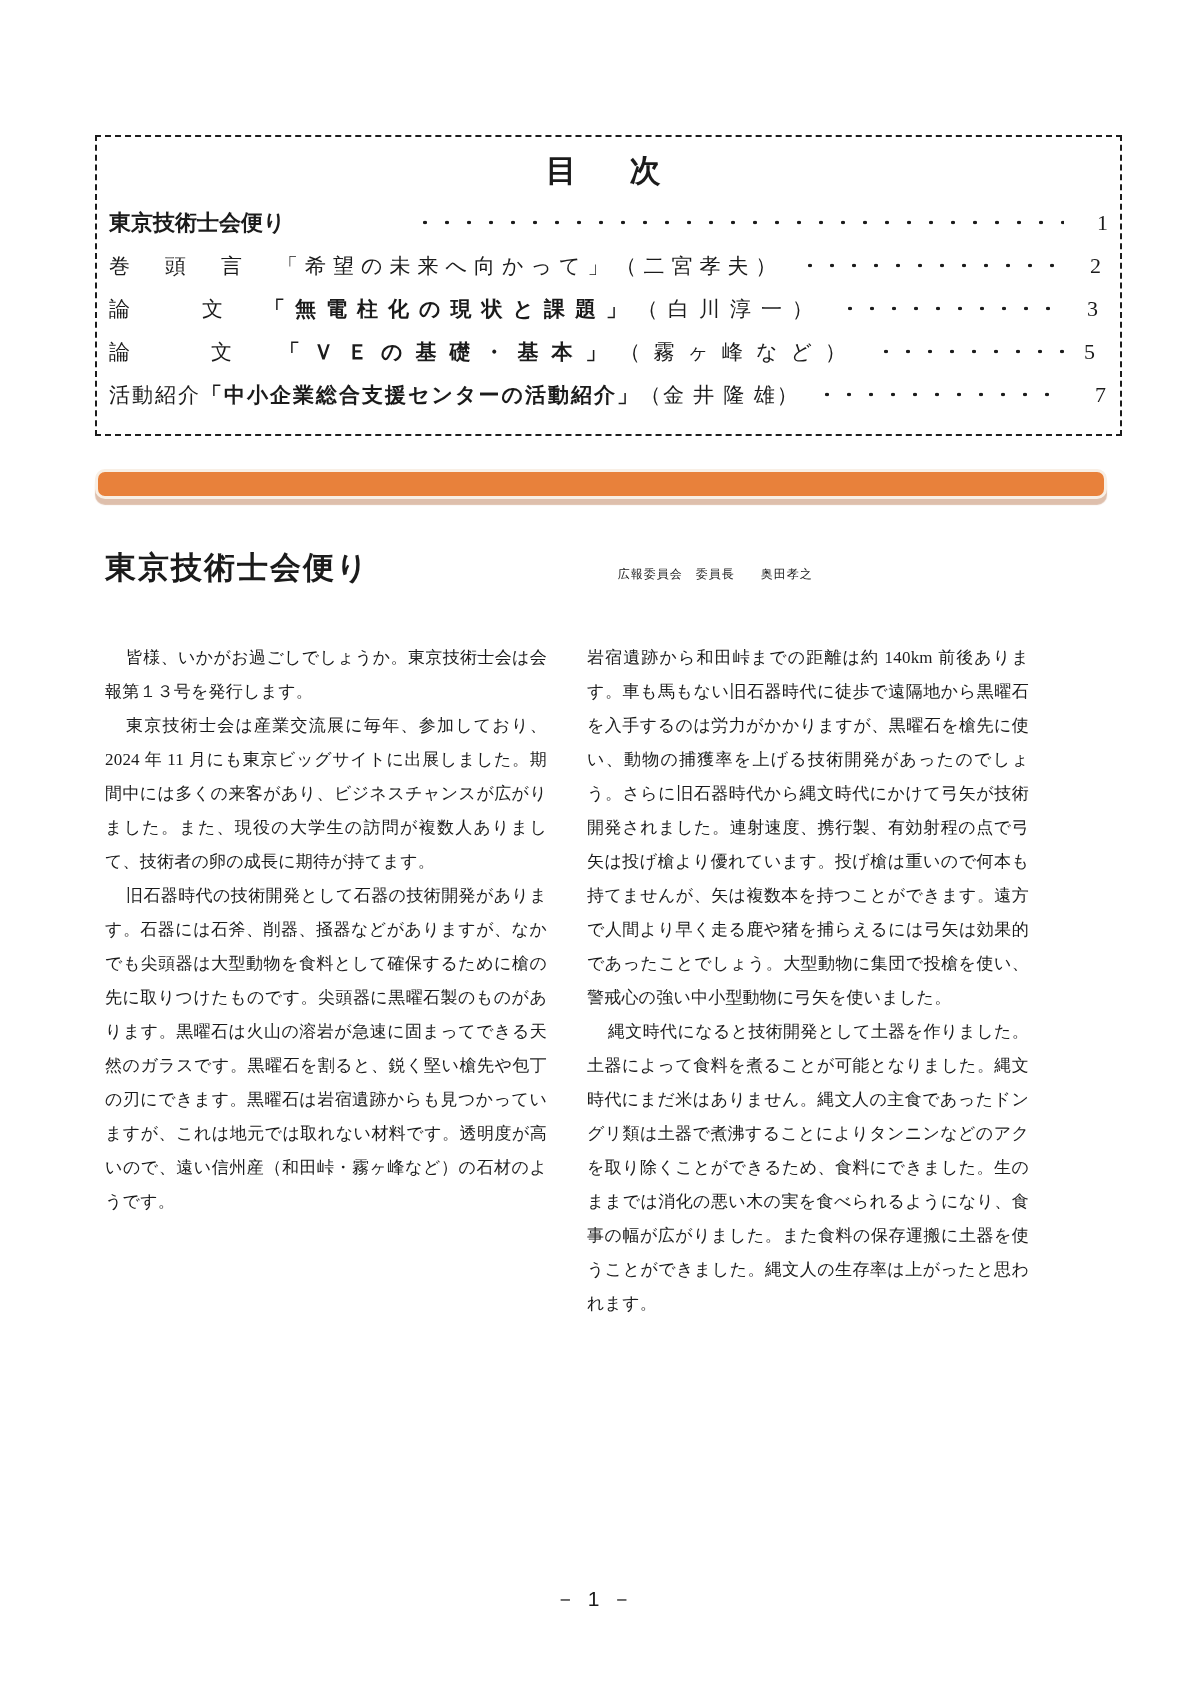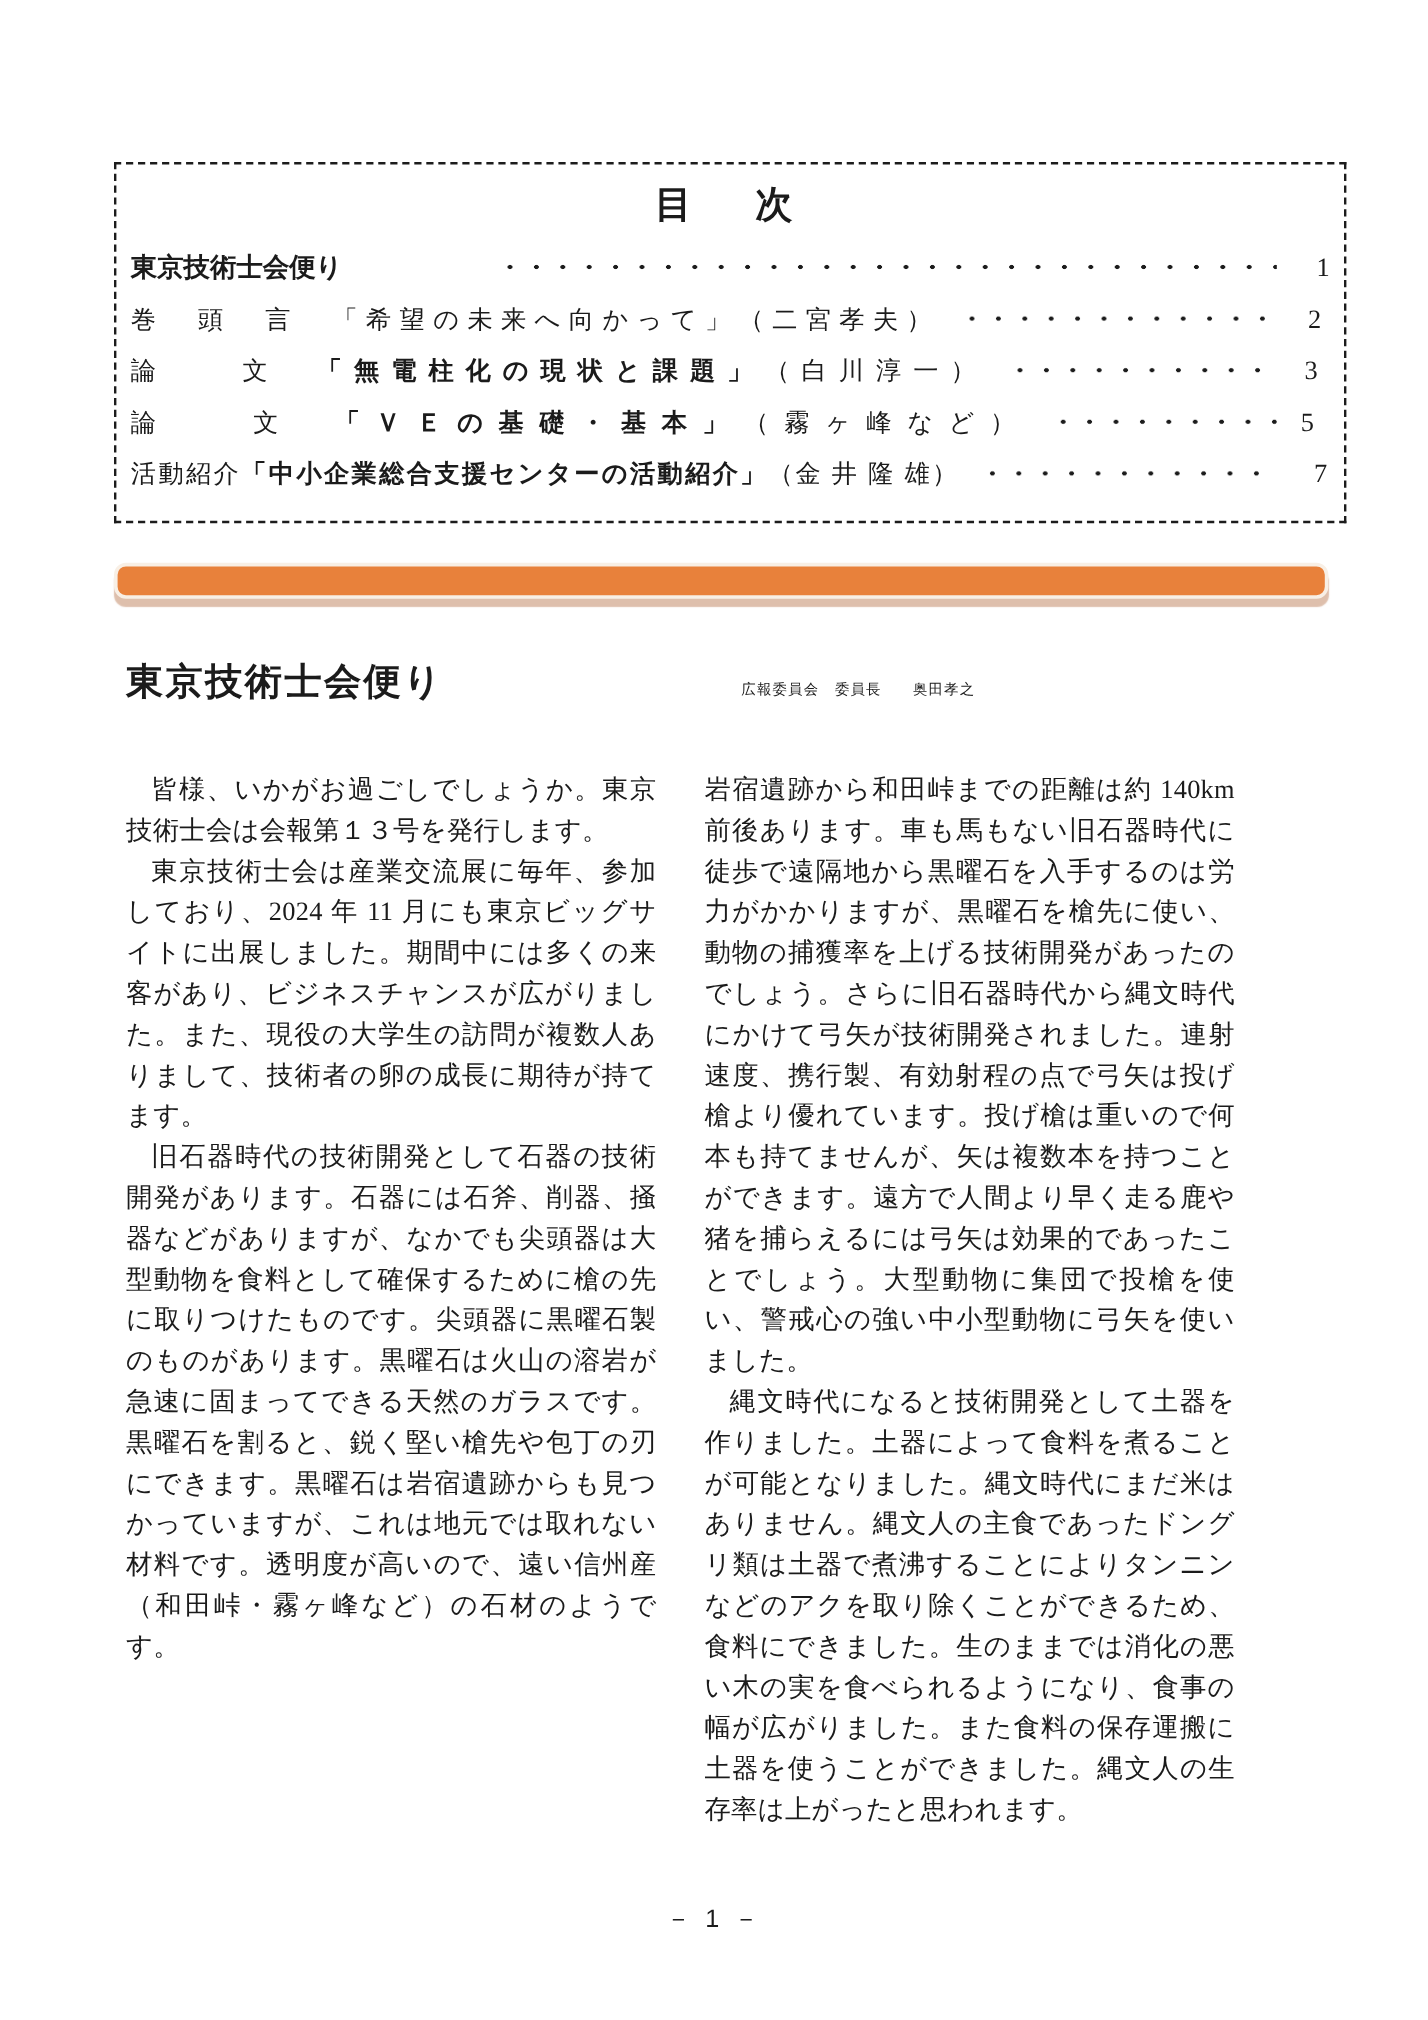--- a/index.html
+++ b/index.html
@@ -111,21 +111,21 @@
 
   
   .columns {
     display: flex;
     gap: 40px;
     margin: 52px 0 0 105px;
     width: 924px;
   }
   .column {
     width: 442px;
-    font-size: 22px;
+    font-size: 17px;
     line-height: 34px;
     text-align: justify;
     letter-spacing: 0.2px;
   }
   .column p {
     margin: 0;
     text-indent: 21px;
   }
   .column p.no-indent { text-indent: 0; }
 

